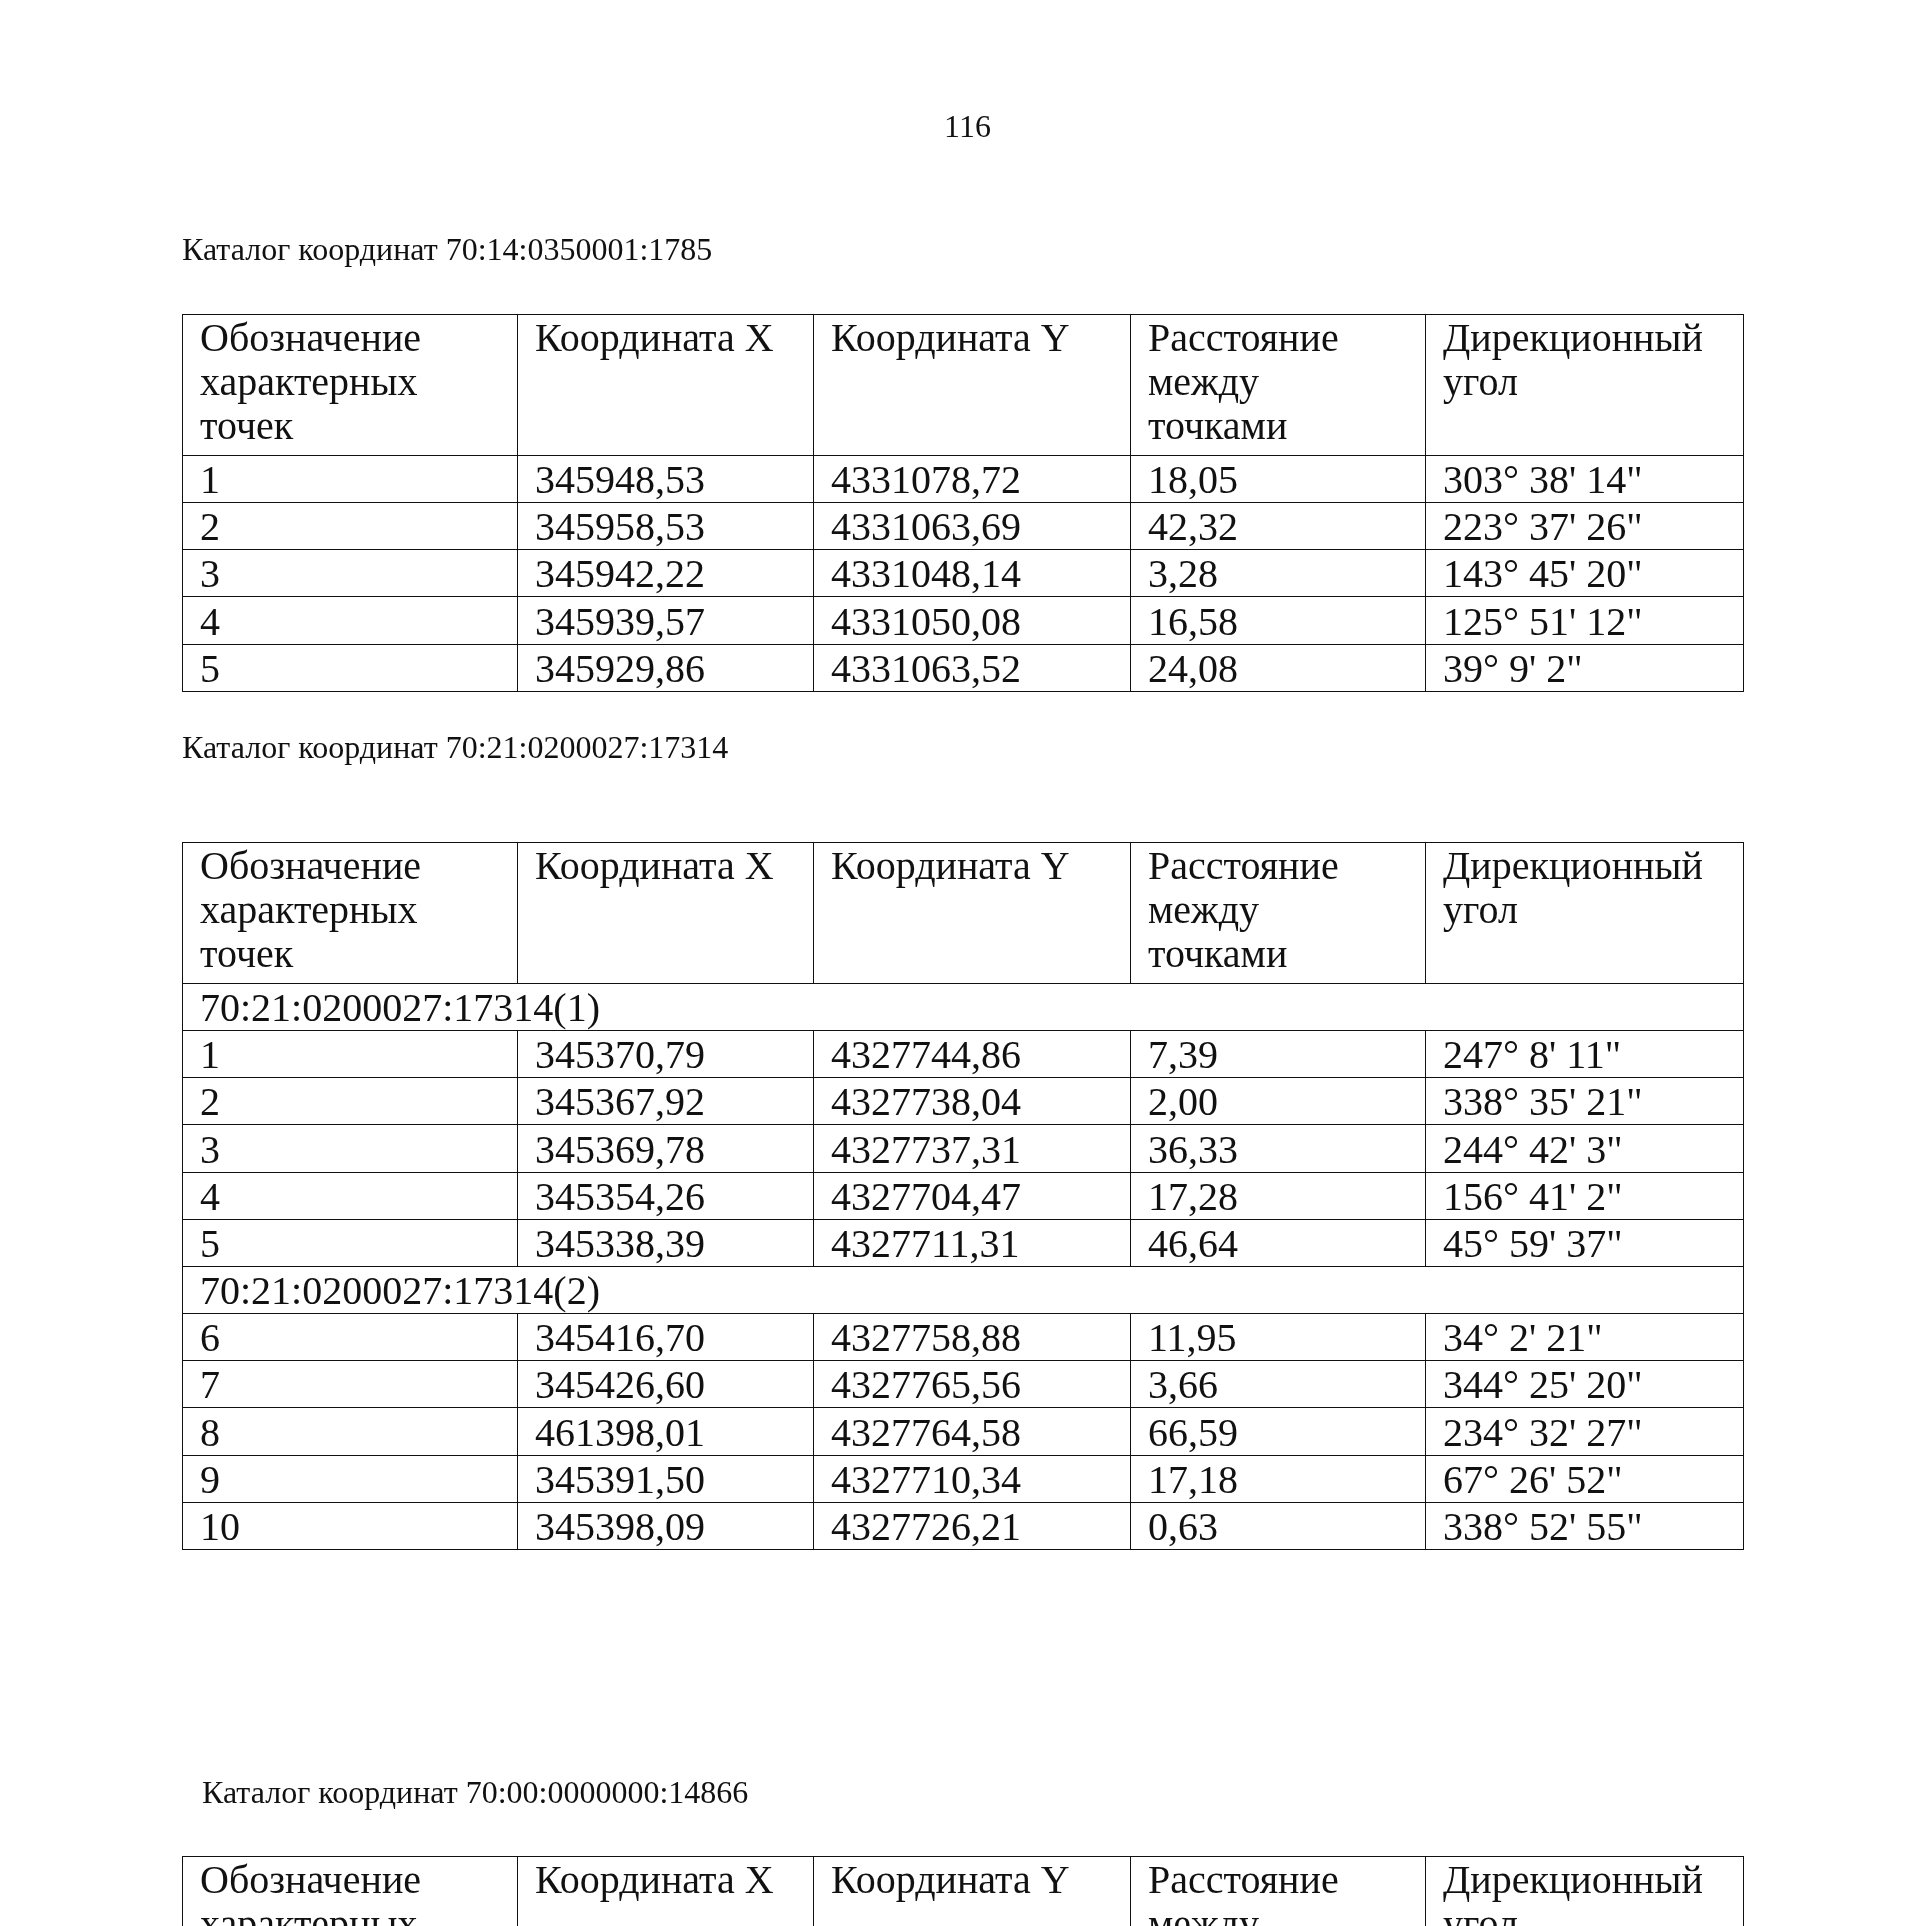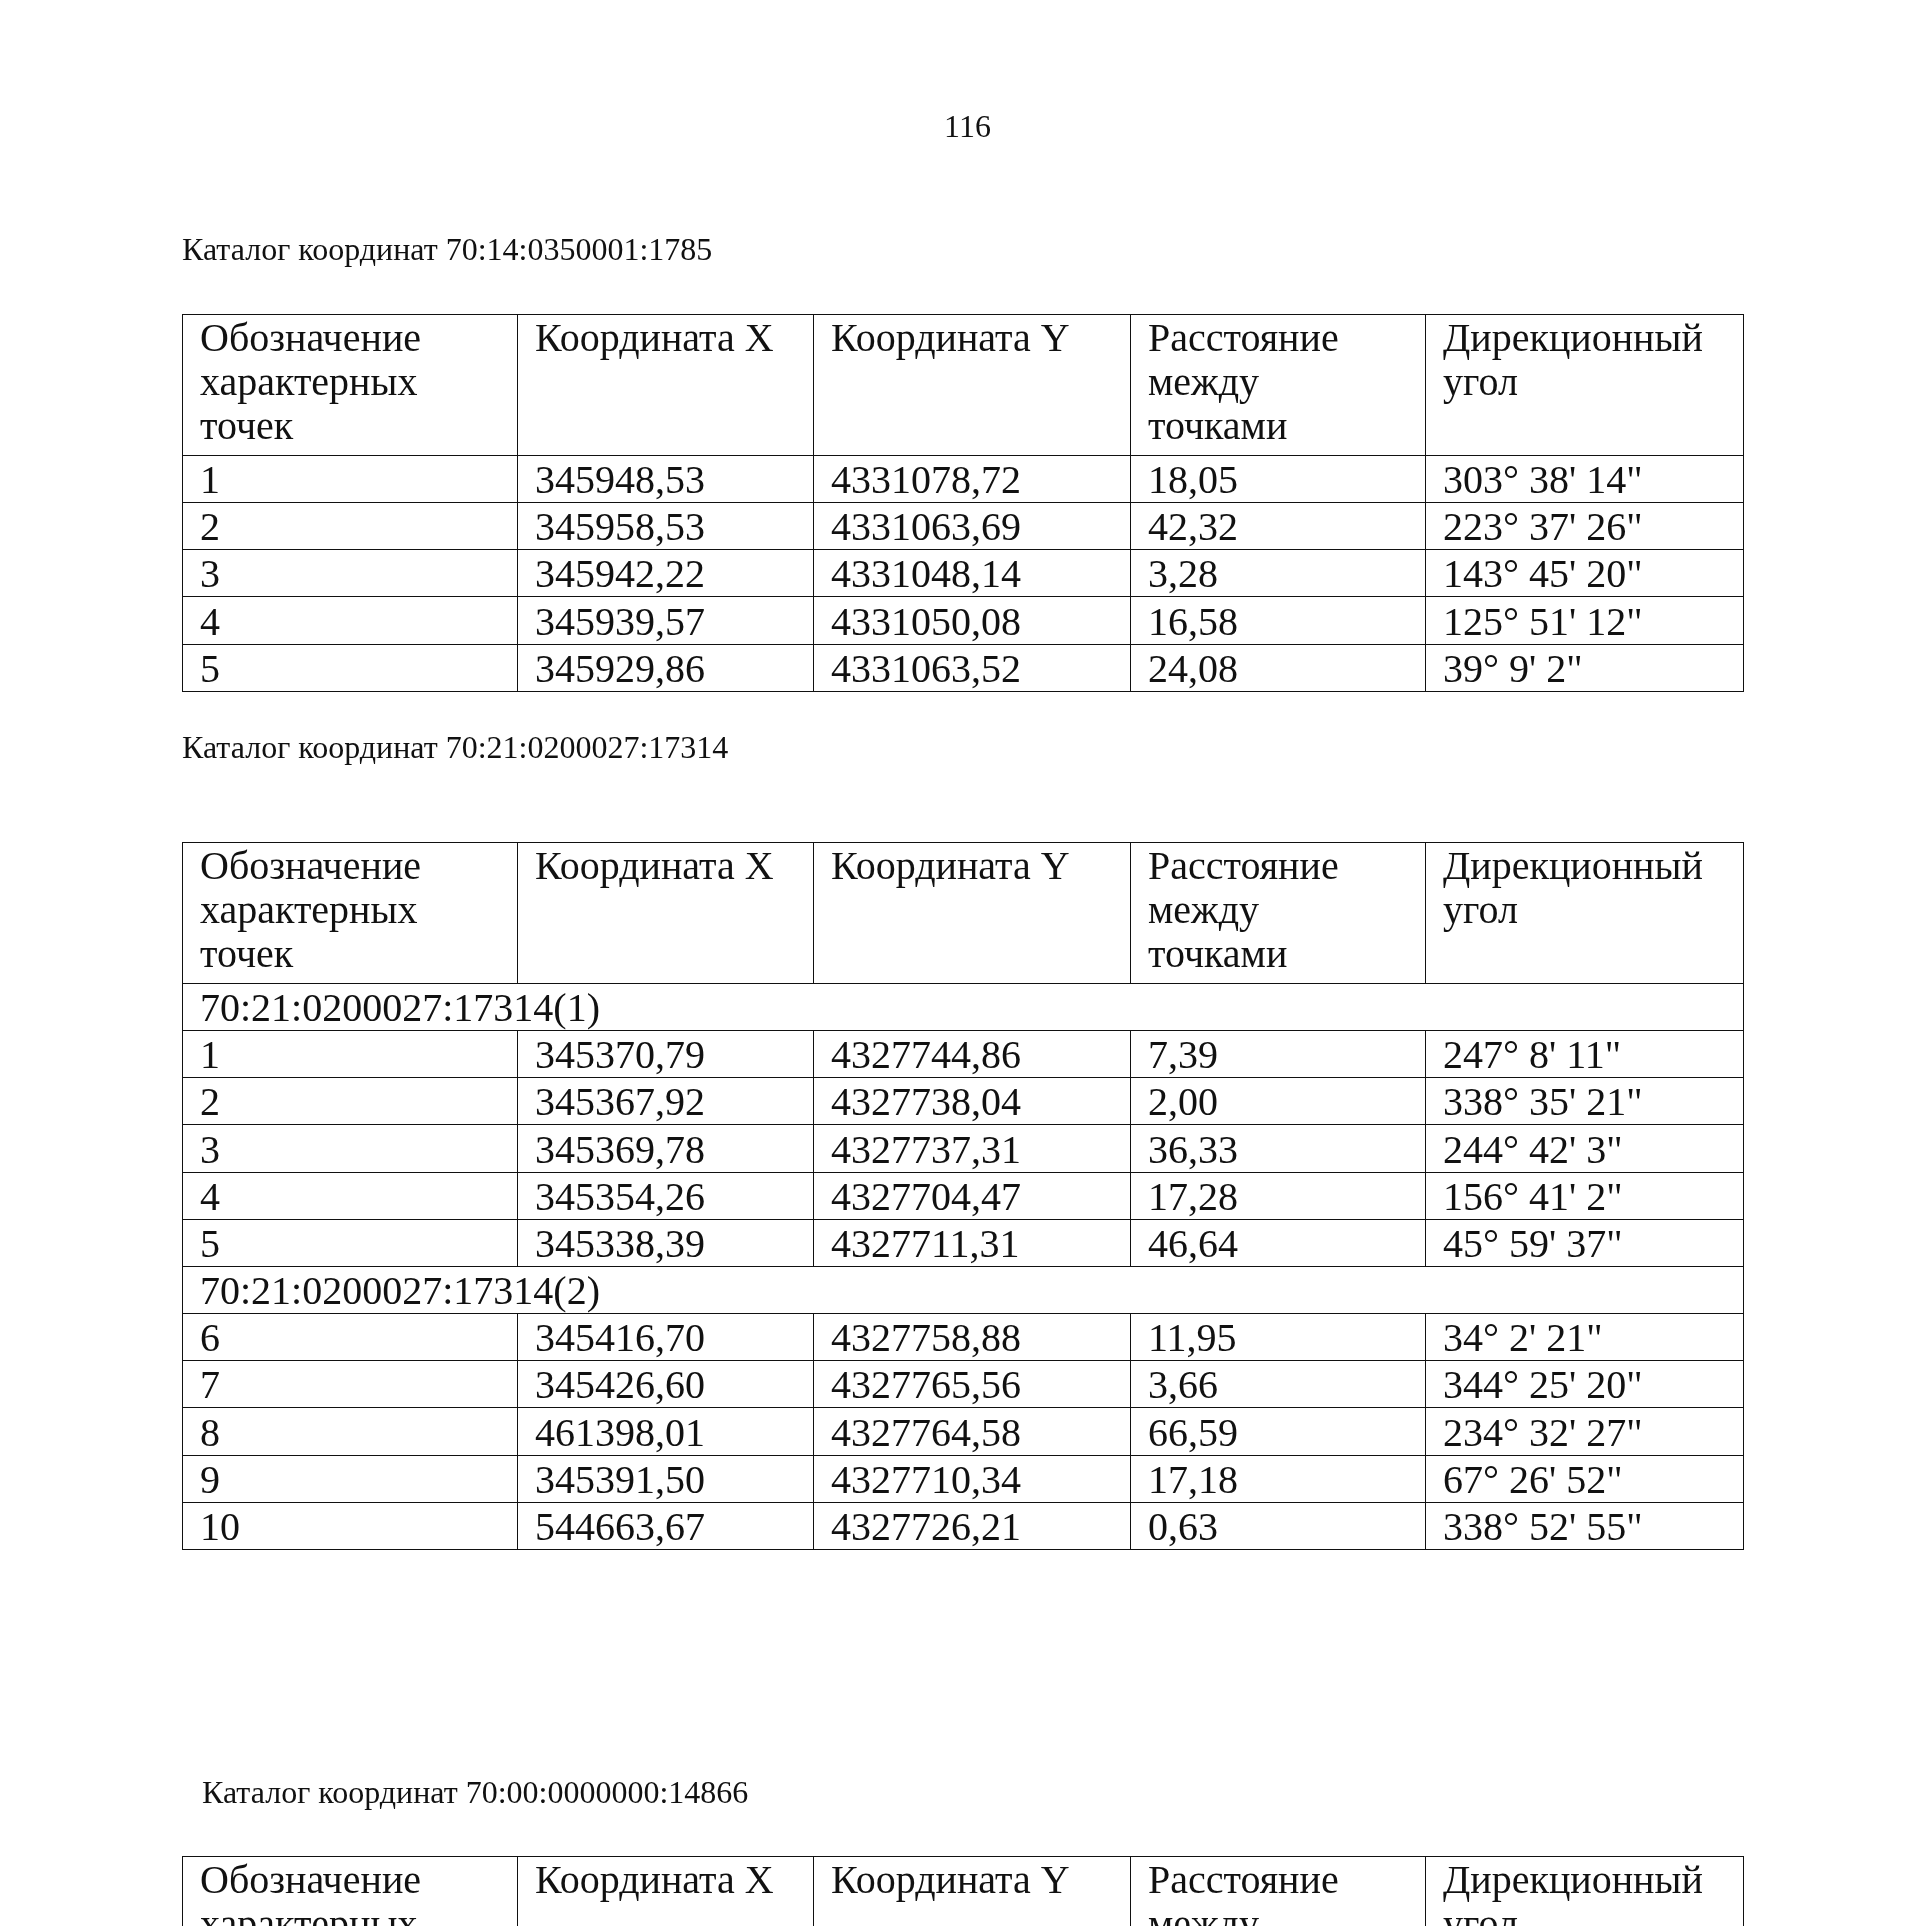--- a/index.html
+++ b/index.html
@@ -200,21 +200,21 @@
       </tr>
       <tr>
         <td>9</td>
         <td>345391,50</td>
         <td>4327710,34</td>
         <td>17,18</td>
         <td>67° 26' 52"</td>
       </tr>
       <tr>
         <td>10</td>
-        <td>544663,67</td>
+        <td>345398,09</td>
         <td>4327726,21</td>
         <td>0,63</td>
         <td>338° 52' 55"</td>
       </tr>
     </tbody>
 </table>
 
 <div class="section-title" style="top:1776px;margin-left:20px;">Каталог координат 70:00:0000000:14866</div>
 <table class="catalog" style="top:1856px;">
   <colgroup>

